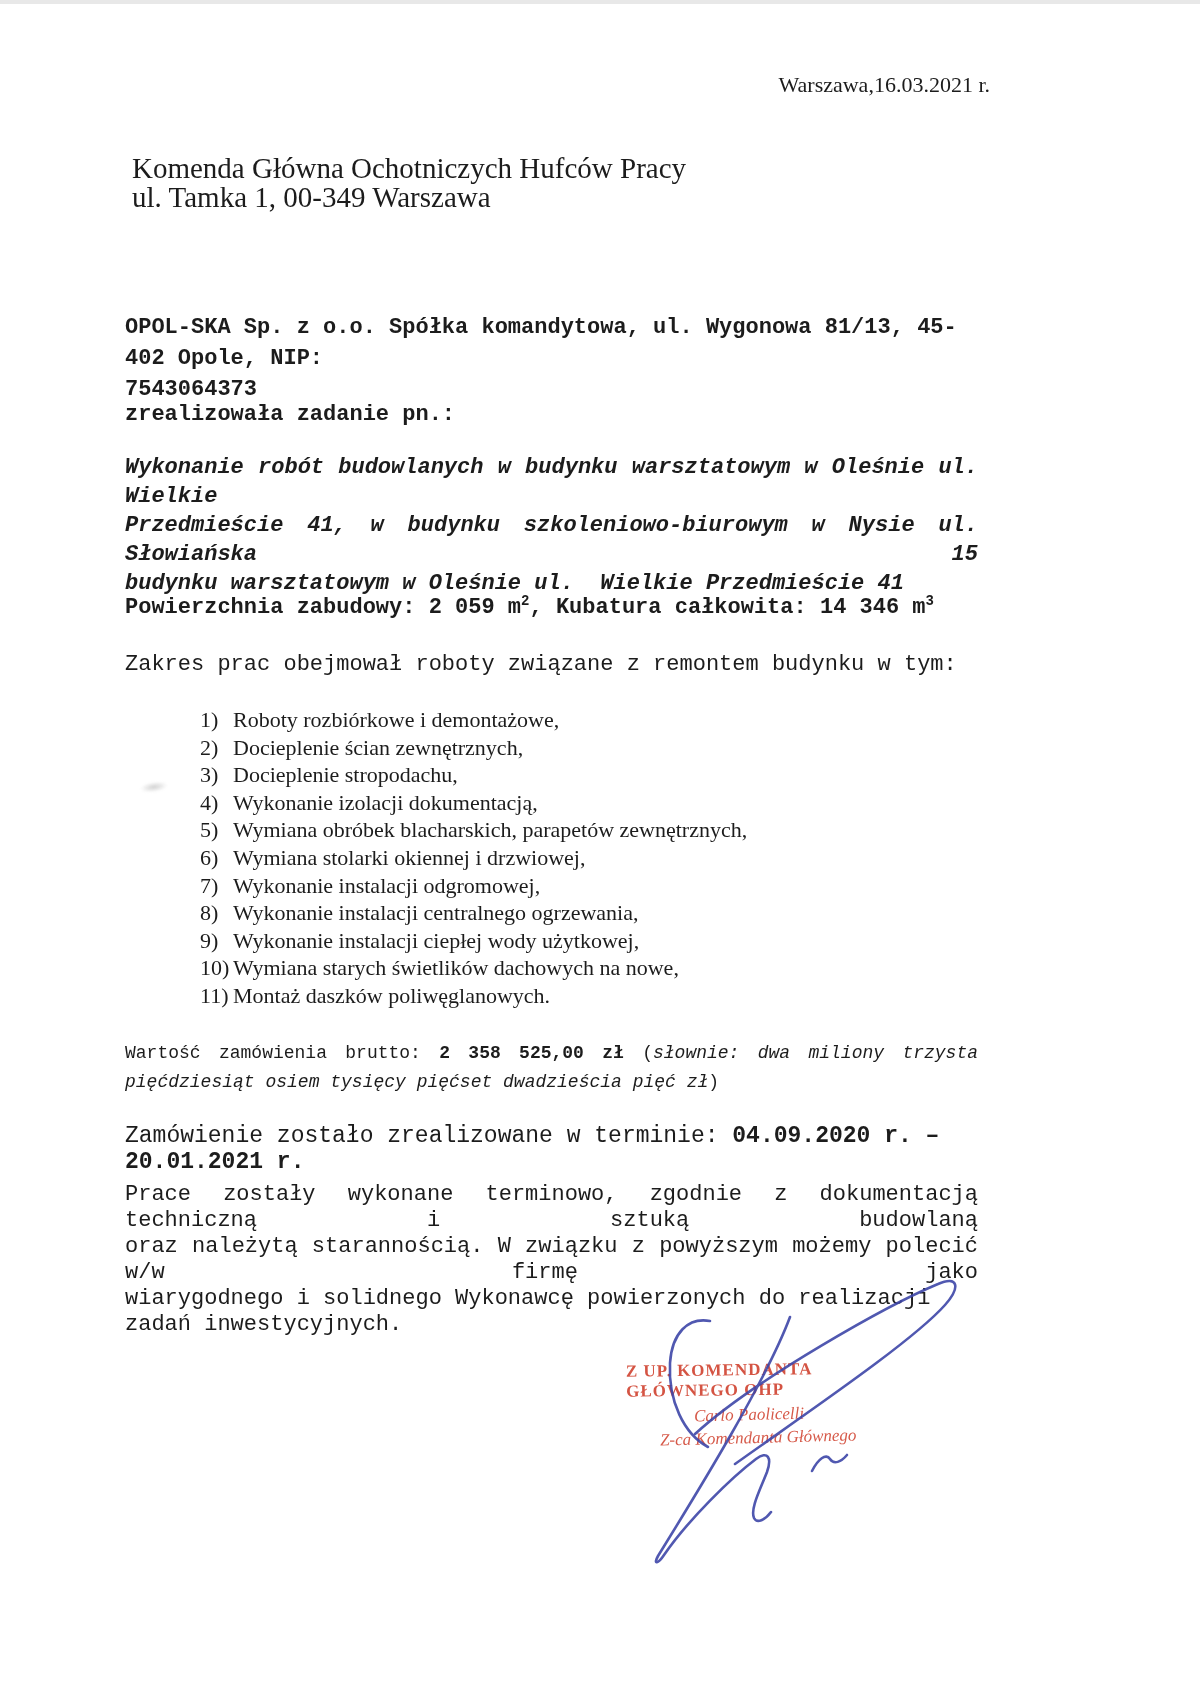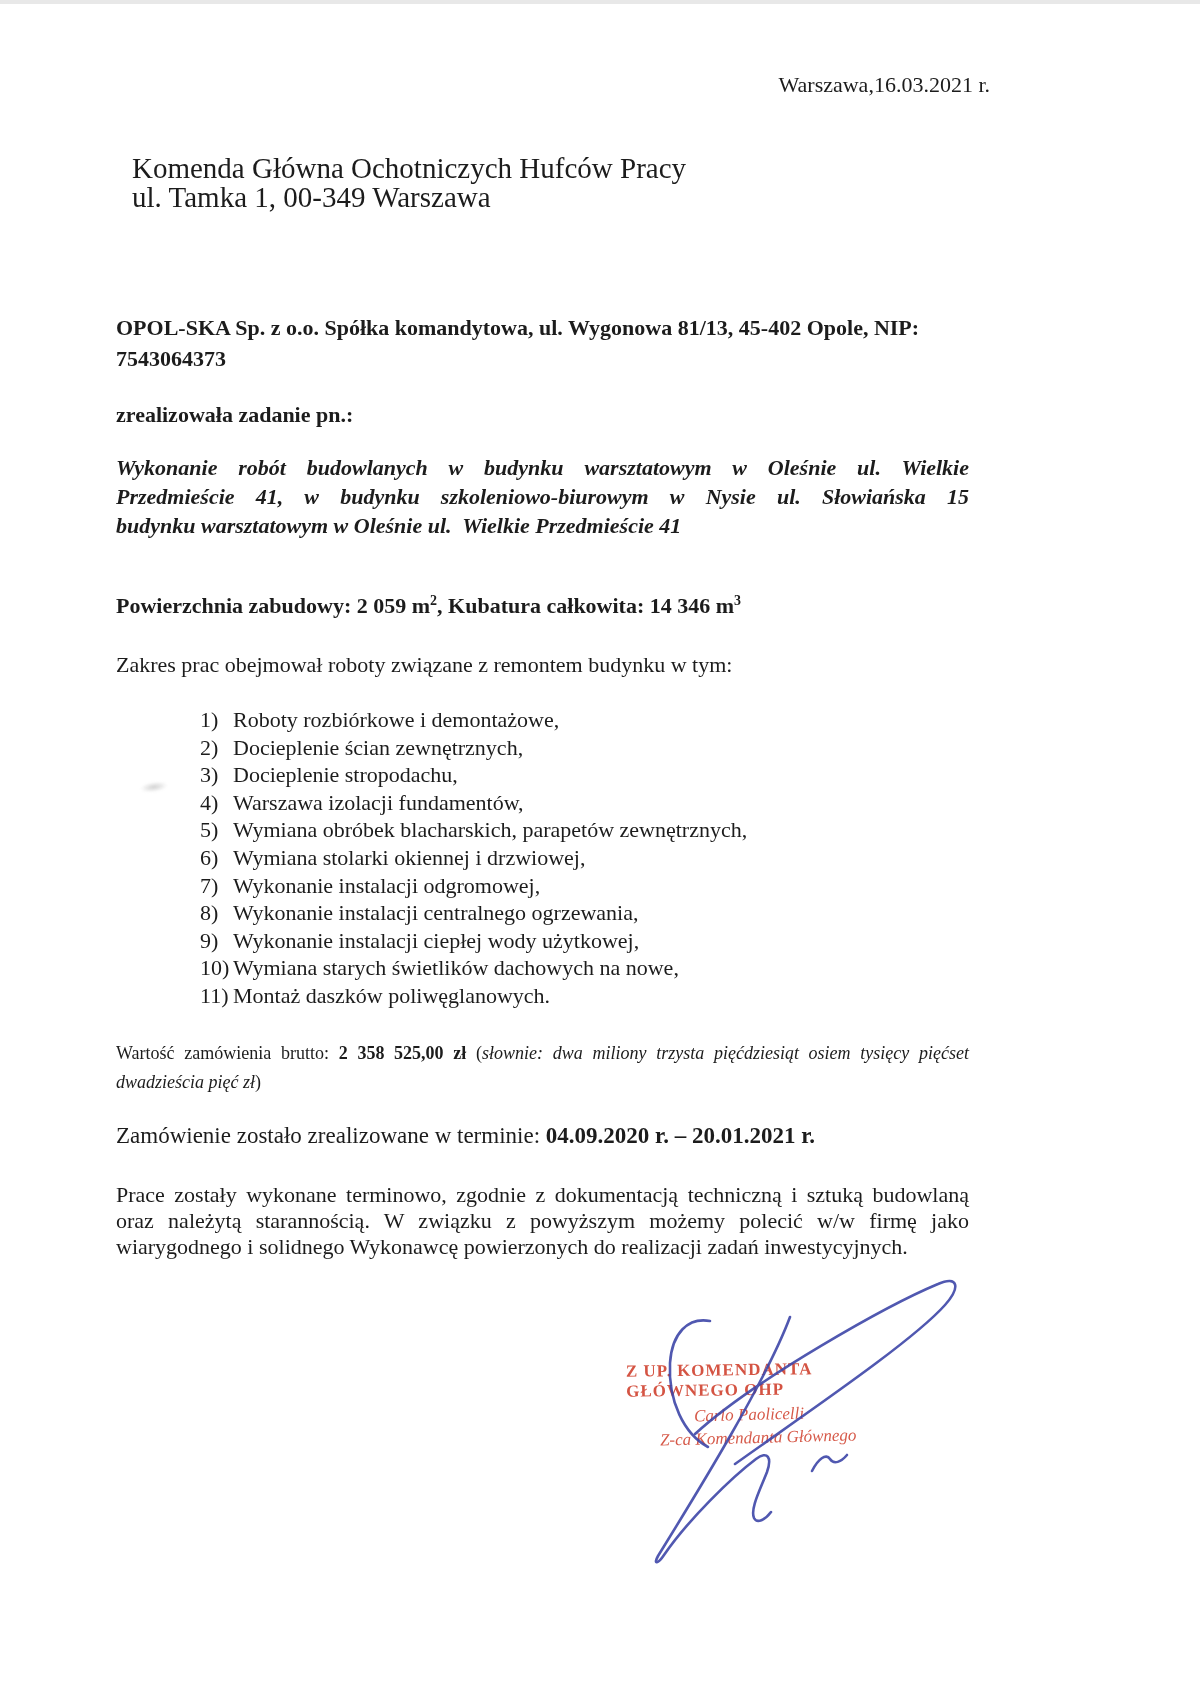--- a/index.html
+++ b/index.html
@@ -7,21 +7,21 @@
     position: relative;
     width: 1200px;
     height: 1698px;
     margin: 4px auto;
     background: #ffffff;
     font-family: "Liberation Serif", "DejaVu Serif", serif;
     color: #1c1c1c;
     overflow: hidden;
   }
   .abs { position: absolute; }
-  .content { left: 116px; width: 853px; }
+  .content { left: 125px; width: 853px; font-family: Liberation Mono, monospace; }
 
   .date-line {
     top: 68px; left: 132px; width: 858px;
     text-align: right;
     font-size: 22px;
   }
   .recipient {
     top: 150px; left: 132px; width: 700px;
     font-size: 29px; line-height: 29px;
   }
@@ -146,21 +146,21 @@
     <div class="scope-item">
         <span class="num">2)</span>
         <span class="txt">Docieplenie ścian zewnętrznych,</span>
       </div>
     <div class="scope-item">
         <span class="num">3)</span>
         <span class="txt">Docieplenie stropodachu,</span>
       </div>
     <div class="scope-item">
         <span class="num">4)</span>
-        <span class="txt">Warszawa izolacji fundamentów,</span>
+        <span class="txt">Wykonanie izolacji dokumentacją,</span>
       </div>
     <div class="scope-item">
         <span class="num">5)</span>
         <span class="txt">Wymiana obróbek blacharskich, parapetów zewnętrznych,</span>
       </div>
     <div class="scope-item">
         <span class="num">6)</span>
         <span class="txt">Wymiana stolarki okiennej i drzwiowej,</span>
       </div>
     <div class="scope-item">

